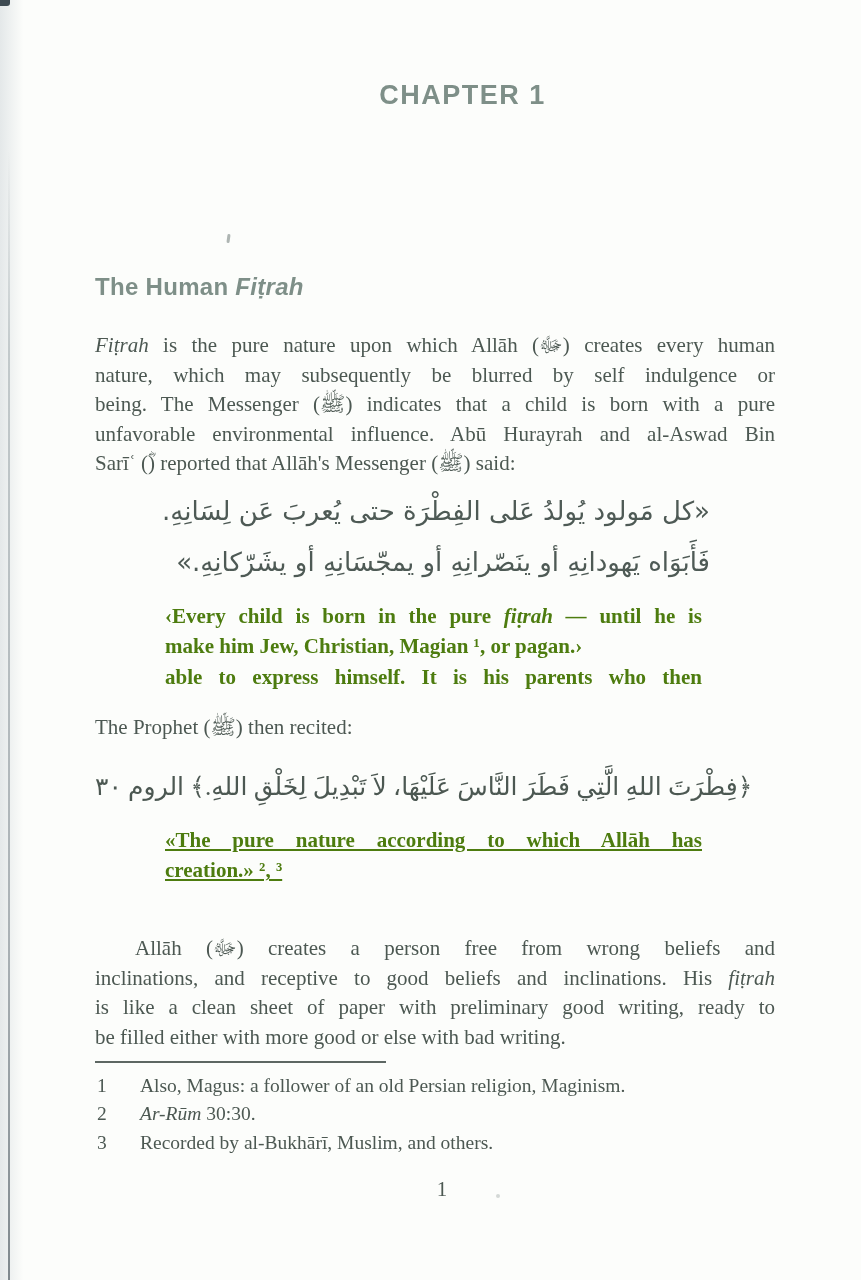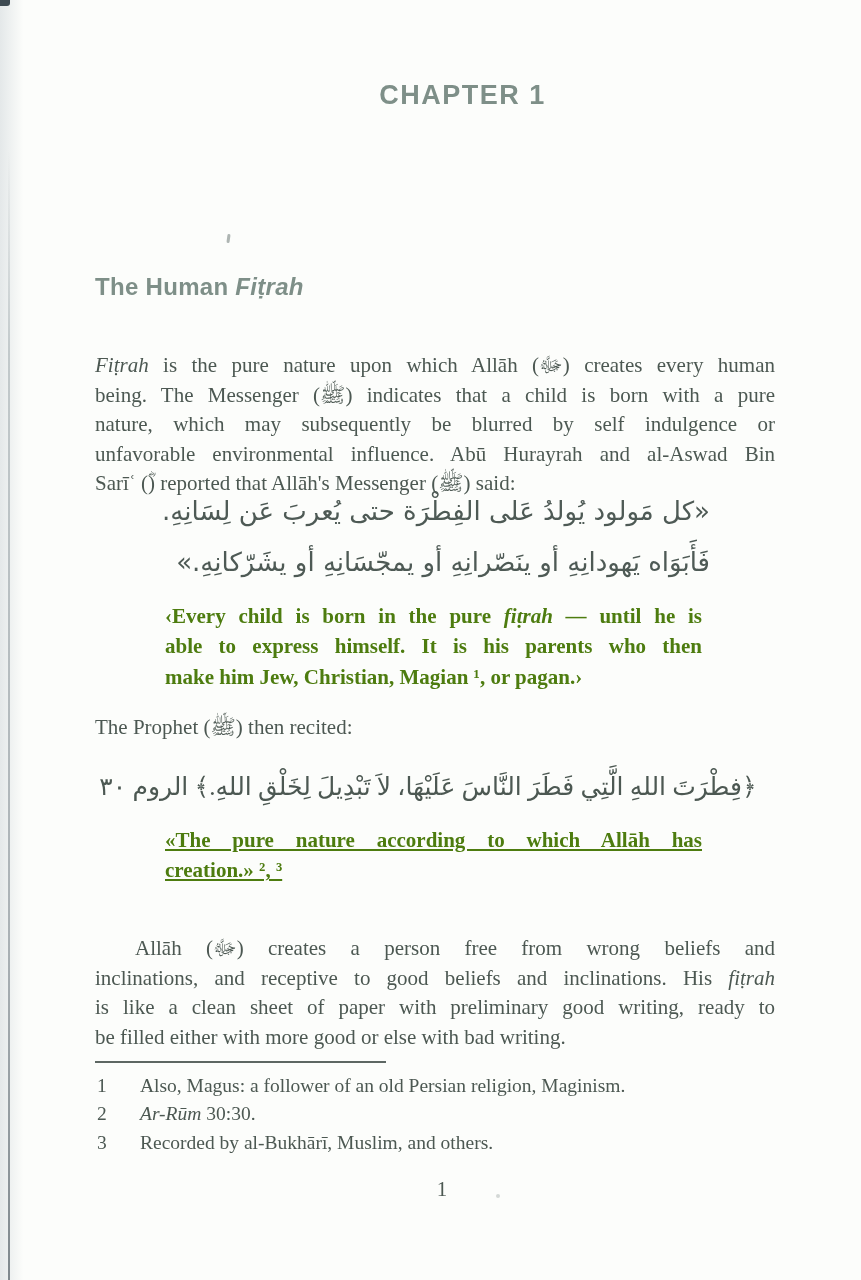--- a/index.html
+++ b/index.html
@@ -31,21 +31,21 @@
   .jline-last { text-align-last:left; }
   .indent-first .jline:first-child { text-indent:40px; }
 
   .quote { position:absolute; left:165px; width:537px; font-size:21px; line-height:30.3px;
     font-weight:bold; color:#4d7c0f; }
 
   .arabic { font-family:"DejaVu Sans","Liberation Sans",sans-serif; direction:rtl; color:#4e5a55; }
   .arabic .jline, .arabic .jline-last { text-align:right; text-align-last:right; }
   .hadith-ar { position:absolute; left:95px; right:151px; top:486px; font-size:26px; line-height:51px; }
   .quran-ar { position:absolute; left:95px; right:100px; top:764px; font-size:25px; line-height:46px;
-    text-align:center; direction:rtl; }
+    text-align:left; direction:rtl; }
 
   .recited { position:absolute; left:95px; top:714px; font-size:21px; }
 
   .fn-rule { position:absolute; left:95px; top:1061px; width:291px; height:2px; background:#5d6763; }
   .footnotes { position:absolute; left:97px; top:1072px; width:660px; font-size:19.5px; color:#4c5852; }
   .fn-row { display:flex; line-height:28.4px; }
   .fn-num { width:43px; flex:none; }
   .fn-text { flex:1; }
 
   .page-number { position:absolute; top:1177px; left:95px; width:694px; text-align:center; font-size:21px; }
@@ -58,37 +58,37 @@
   <div class="edge-shade"></div>
   <div class="edge-line"></div>
   <div class="corner-speck"></div>
   <div class="stray-mark"></div>
   <div class="dot-speck"></div>
 
   <div class="chapter-label sans">CHAPTER 1</div>
 
   <div class="section-heading sans"><span>The Human </span><i>Fiṭrah</i></div>
 
-  <div class="para" style="top:331px;margin-top:20px;">
+  <div class="para" style="top:331px;">
       <div class="jline"><i>Fiṭrah</i> is the pure nature upon which Allāh (ﷻ) creates every human</div>
+      <div class="jline">nature, which may subsequently be blurred by self indulgence or</div>
       <div class="jline">being. The Messenger (ﷺ) indicates that a child is born with a pure</div>
-      <div class="jline">nature, which may subsequently be blurred by self indulgence or</div>
       <div class="jline">unfavorable environmental influence. Abū Hurayrah and al-Aswad Bin</div>
       <div class="jline jline-last">Sarīʿ (ؓ) reported that Allāh's Messenger (ﷺ) said:</div>
     </div>
 
   <div class="hadith-ar arabic">
       <div class="jline">«كل مَولود يُولدُ عَلى الفِطْرَة حتى يُعربَ عَن لِسَانِهِ.</div>
       <div class="jline jline-last">فَأَبَوَاه يَهودانِهِ أو ينَصّرانِهِ أو يمجّسَانِهِ أو يشَرّكانِهِ.»</div>
     </div>
 
   <div class="quote" style="top:601px;">
       <div class="jline">‹Every child is born in the pure <i>fiṭrah</i> — until he is</div>
+      <div class="jline jline-last">make him Jew, Christian, Magian ¹, or pagan.›</div>
       <div class="jline">able to express himself. It is his parents who then</div>
-      <div class="jline jline-last">make him Jew, Christian, Magian ¹, or pagan.›</div>
     </div>
 
   <div class="recited">The Prophet (ﷺ) then recited:</div>
 
   <div class="quran-ar">﴿فِطْرَتَ اللهِ الَّتِي فَطَرَ النَّاسَ عَلَيْهَا، لاَ تَبْدِيلَ لِخَلْقِ اللهِ.﴾ الروم ٣٠</div>
 
   <div class="quote" style="top:825px;text-decoration:underline;">
       <div class="jline">«The pure nature according to which Allāh has</div>
       <div class="jline jline-last">creation.» ², ³</div>
     </div>

